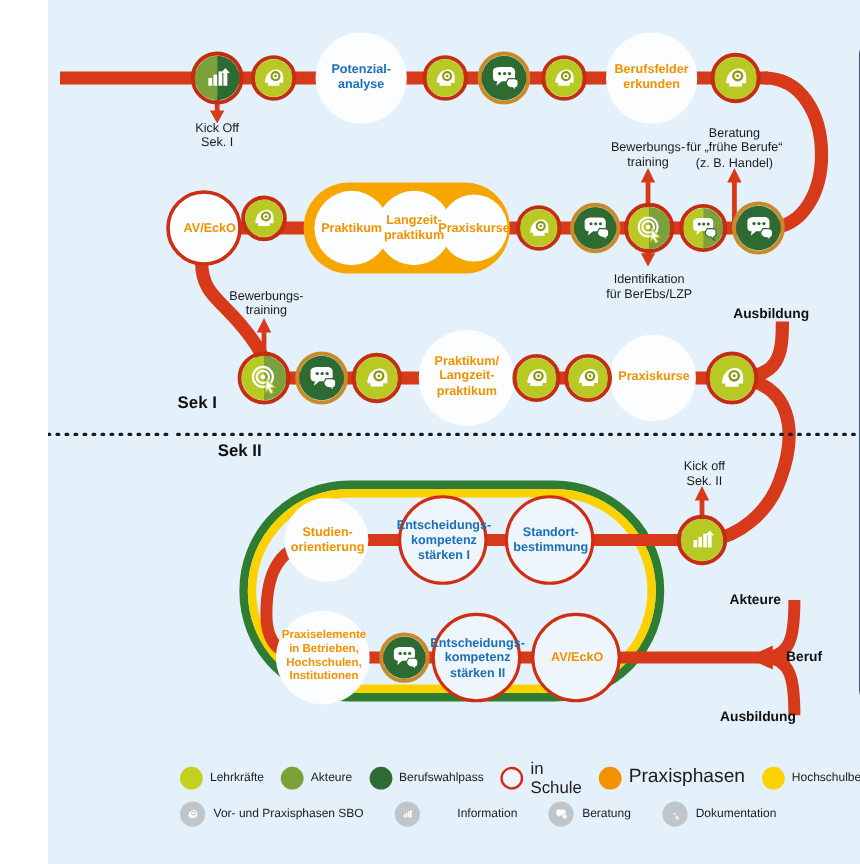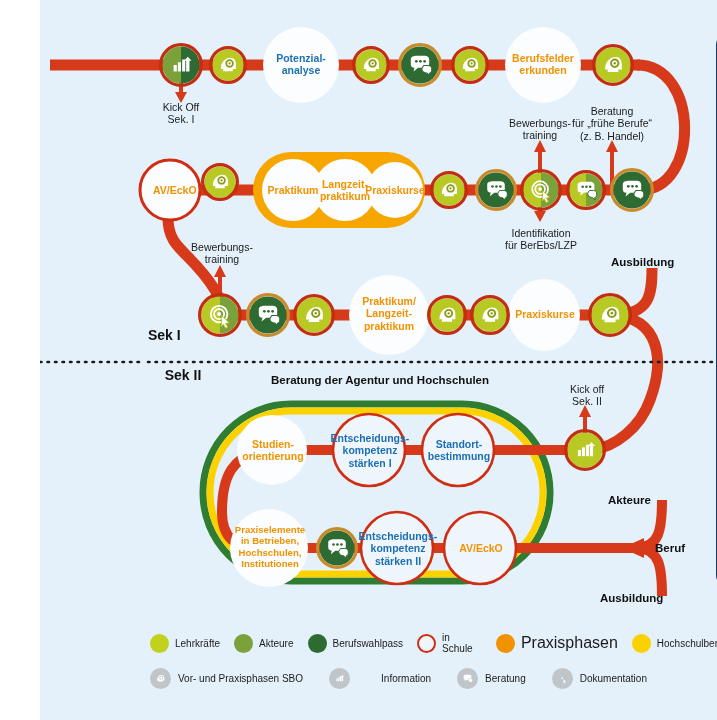--- a/index.html
+++ b/index.html
@@ -346,22 +346,21 @@
   <div class="lbl orange" style="left:274px; top:178px; width:62px;">Langzeit-<br>praktikum</div>
   <div class="lbl orange" style="left:325px; top:184px; width:60px;">Praxiskurse</div>
   <div class="lbl dark" style="left:455px; top:227px; width:92px;">Identifikation<br>für BerEbs/LZP</div>
 
   <div class="lbl dark" style="left:140px; top:241px; width:84px;">Bewerbungs-<br>training</div>
   <div class="lbl orange" style="left:309px; top:295px; width:80px;">Praktikum/<br>Langzeit-<br>praktikum</div>
   <div class="lbl orange" style="left:470px; top:308px; width:70px;">Praxiskurse</div>
   <div class="lbl bold" style="left:571px; top:256px; width:90px; text-align:left;">Ausbildung</div>
 
   <div class="lbl secthead" style="left:108px; top:327px; width:70px; text-align:left;">Sek I</div>
-  <div class="lbl secthead" style="left:108px; top:367px; width:70px; text-align:center;">Sek II</div>
-  <div class="lbl bold" style="left:190px; top:374px; width:300px; font-size:11.5px;">Beratung der Agentur und Hochschulen</div>
+  <div class="lbl secthead" style="left:108px; top:367px; width:70px; text-align:right;">Sek II</div>
 
   <div class="lbl dark" style="left:515px; top:383px; width:64px;">Kick off<br>Sek. II</div>
 
   <div class="lbl orange" style="left:198px; top:438px; width:70px;">Studien-<br>orientierung</div>
   <div class="lbl blue" style="left:288px; top:432px; width:84px;">Entscheidungs-<br>kompetenz<br>stärken I</div>
   <div class="lbl blue" style="left:382px; top:438px; width:74px;">Standort-<br>bestimmung</div>
 
   <div class="lbl orange" style="left:188px; top:524px; width:84px; font-size:9.6px;">Praxiselemente<br>in Betrieben,<br>Hochschulen,<br>Institutionen</div>
   <div class="lbl blue" style="left:316px; top:530px; width:84px;">Entscheidungs-<br>kompetenz<br>stärken II</div>
   <div class="lbl orange" style="left:410px; top:542px; width:62px;">AV/EckO</div>
@@ -390,21 +389,21 @@
       <div class="legend-item">
         <div class="legend-dot" style="background: rgb(123, 161, 58);"></div>
         <span class="legend" style="color: rgb(27, 27, 27); font-size: 10px;">Akteure</span>
       </div>
       <div class="legend-item">
         <div class="legend-dot" style="background: rgb(46, 107, 51);"></div>
         <span class="legend" style="color: rgb(27, 27, 27); font-size: 10px;">Berufswahlpass</span>
       </div>
       <div class="legend-item">
         <div class="legend-ring" style="border-color: rgb(207, 46, 20);"></div>
-        <span class="legend" style="color: rgb(27, 27, 27); font-size: 10px;">in Schule</span>
+        <span class="legend" style="color: rgb(27, 27, 27); font-size: 14px;">in Schule</span>
       </div>
       <div class="legend-item">
         <div class="legend-dot" style="background: rgb(243, 146, 0);"></div>
         <span class="legend" style="color: rgb(27, 27, 27); font-size: 16px;">Praxisphasen</span>
       </div>
       <div class="legend-item">
         <div class="legend-dot" style="background: rgb(251, 210, 0);"></div>
         <span class="legend" style="color: rgb(27, 27, 27); font-size: 10px;">Hochschulberatung</span>
       </div>
     </div>

